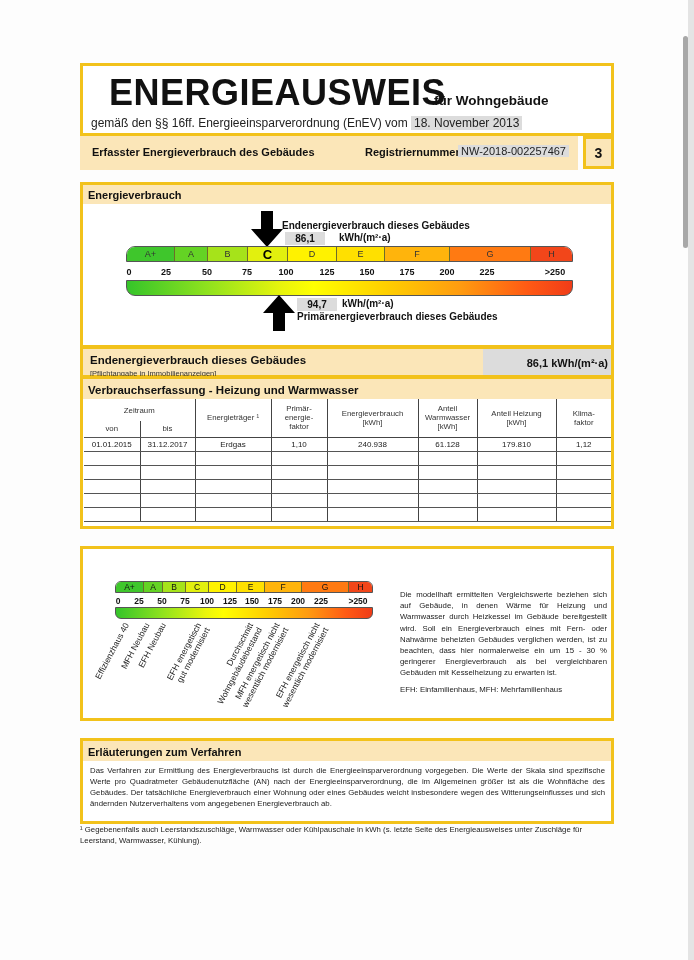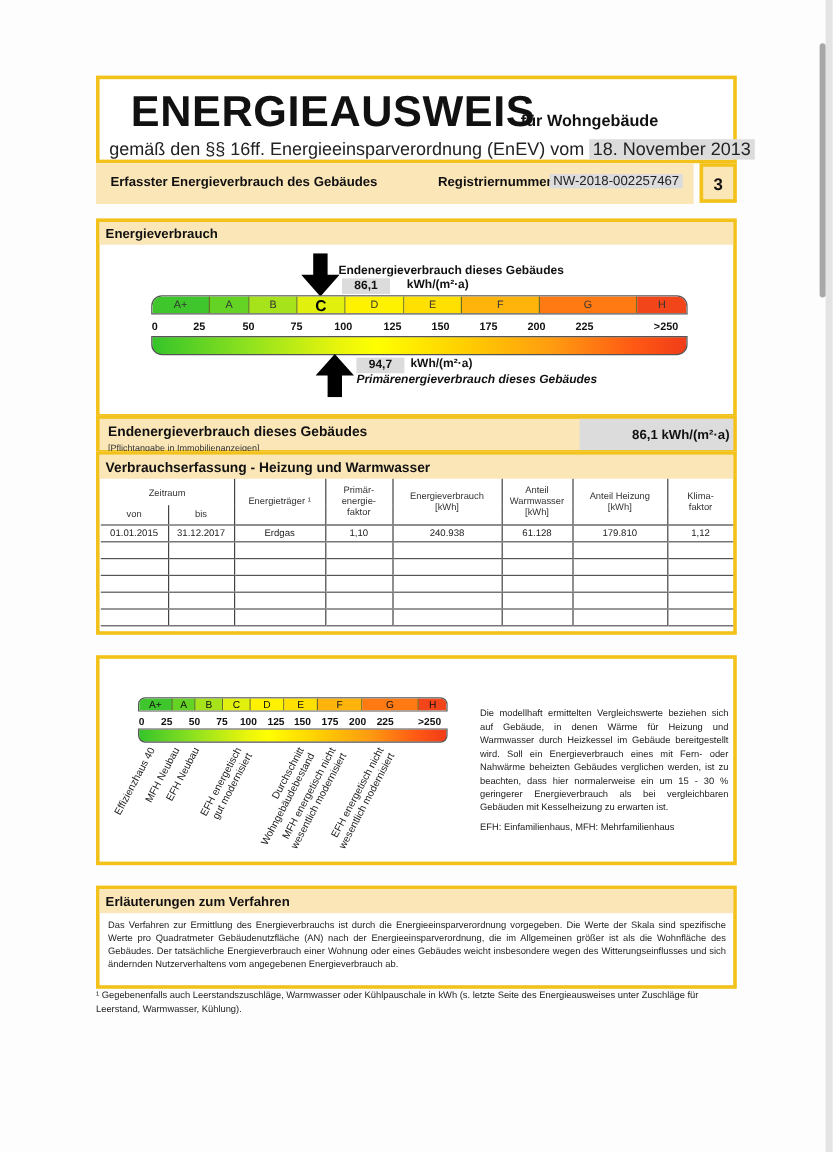--- a/index.html
+++ b/index.html
@@ -11,21 +11,21 @@
   .beige { background: #fbe6b8; }
 
   
   .page-edge { position: absolute; left: 688px; top: 0; width: 6px; height: 960px; background: #e4e4e4; }
   .scroll-thumb { position: absolute; left: 683px; top: 36px; width: 5px; height: 212px; background: #a8a8a8; border-radius: 3px; }
 
   
   #header-box { left: 80px; top: 63px; width: 534px; height: 73px; background: #fff; }
   #title { left: 26px; top: 6px; font-size: 36px; font-weight: bold; letter-spacing: 0.5px; }
   #subtitle { left: 351px; top: 27px; font-size: 13.5px; font-weight: bold; }
-  #law-line { left: 8px; top: 50px; font-size: 15px; color: #222; white-space: nowrap; }
+  #law-line { left: 8px; top: 50px; font-size: 12px; color: #222; white-space: nowrap; }
   .grey-field { background: #dcdcdc; padding: 0 3px; }
 
   
   #subheader { left: 80px; top: 136px; width: 498px; height: 34px; }
   #sub-left { left: 12px; top: 10px; font-size: 11px; font-weight: bold; }
   #sub-reg-label { left: 285px; top: 10px; font-size: 11px; font-weight: bold; }
   #sub-reg-val { left: 378px; top: 9px; font-size: 11px; color: #222; }
   #page-num-box { left: 583px; top: 136px; width: 31px; height: 33px; background: #fbe6b8; display:flex; align-items:center; justify-content:center; font-weight:bold; font-size:14px; }
 
   
@@ -129,21 +129,21 @@
     <span class="tick" style="left:472px;top:82px;">&gt;250</span>
   </div>
 
   <div class="grad-bar" style="left:43px;top:95px;width:447px;height:16px;border-radius:0 0 9px 9px;"></div>
 
   <svg class="arrow-up" style="left:180px;top:110px;" viewBox="0 0 32 36">
     <polygon points="16,0 32,18 22,18 22,36 10,36 10,18 0,18" fill="#000"></polygon>
   </svg>
   <div class="value-field" style="left:214px;top:113px;width:40px;">94,7</div>
   <div class="unit-text" style="left:259px;top:113px;">kWh/(m²·a)</div>
-  <div class="caption" style="left:214px;top:126px;font-style:italic;">Primärenergieverbrauch dieses Gebäudes</div>
+  <div class="caption" style="left:214px;top:126px;">Primärenergieverbrauch dieses Gebäudes</div>
 </div>
 
 <div id="summary-box" class="abs gold beige">
   <div id="summary-title" class="abs">Endenergieverbrauch dieses Gebäudes</div>
   <div id="summary-note" class="abs">[Pflichtangabe in Immobilienanzeigen]</div>
   <div id="summary-val-box" class="abs">86,1 kWh/(m²·a)</div>
 </div>
 
 <div id="table-box" class="abs gold">
   <div id="table-head">Verbrauchserfassung - Heizung und Warmwasser</div>

